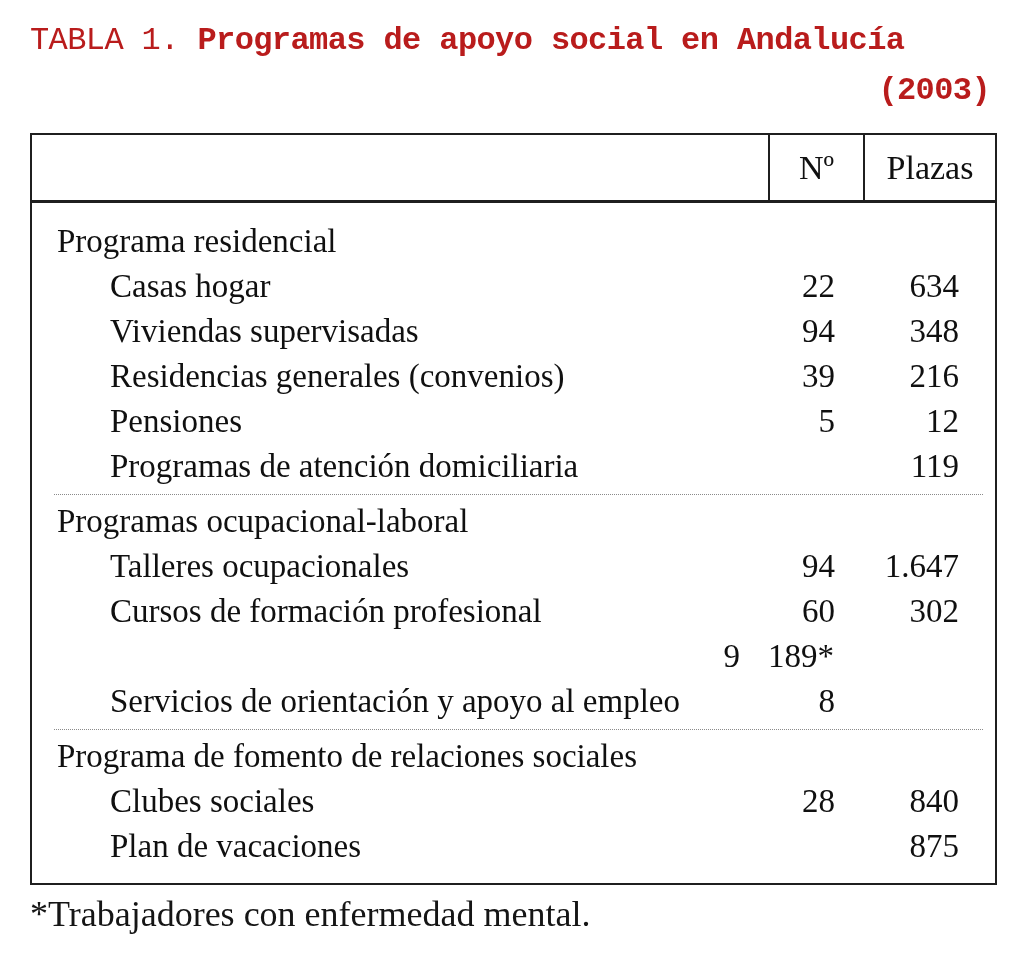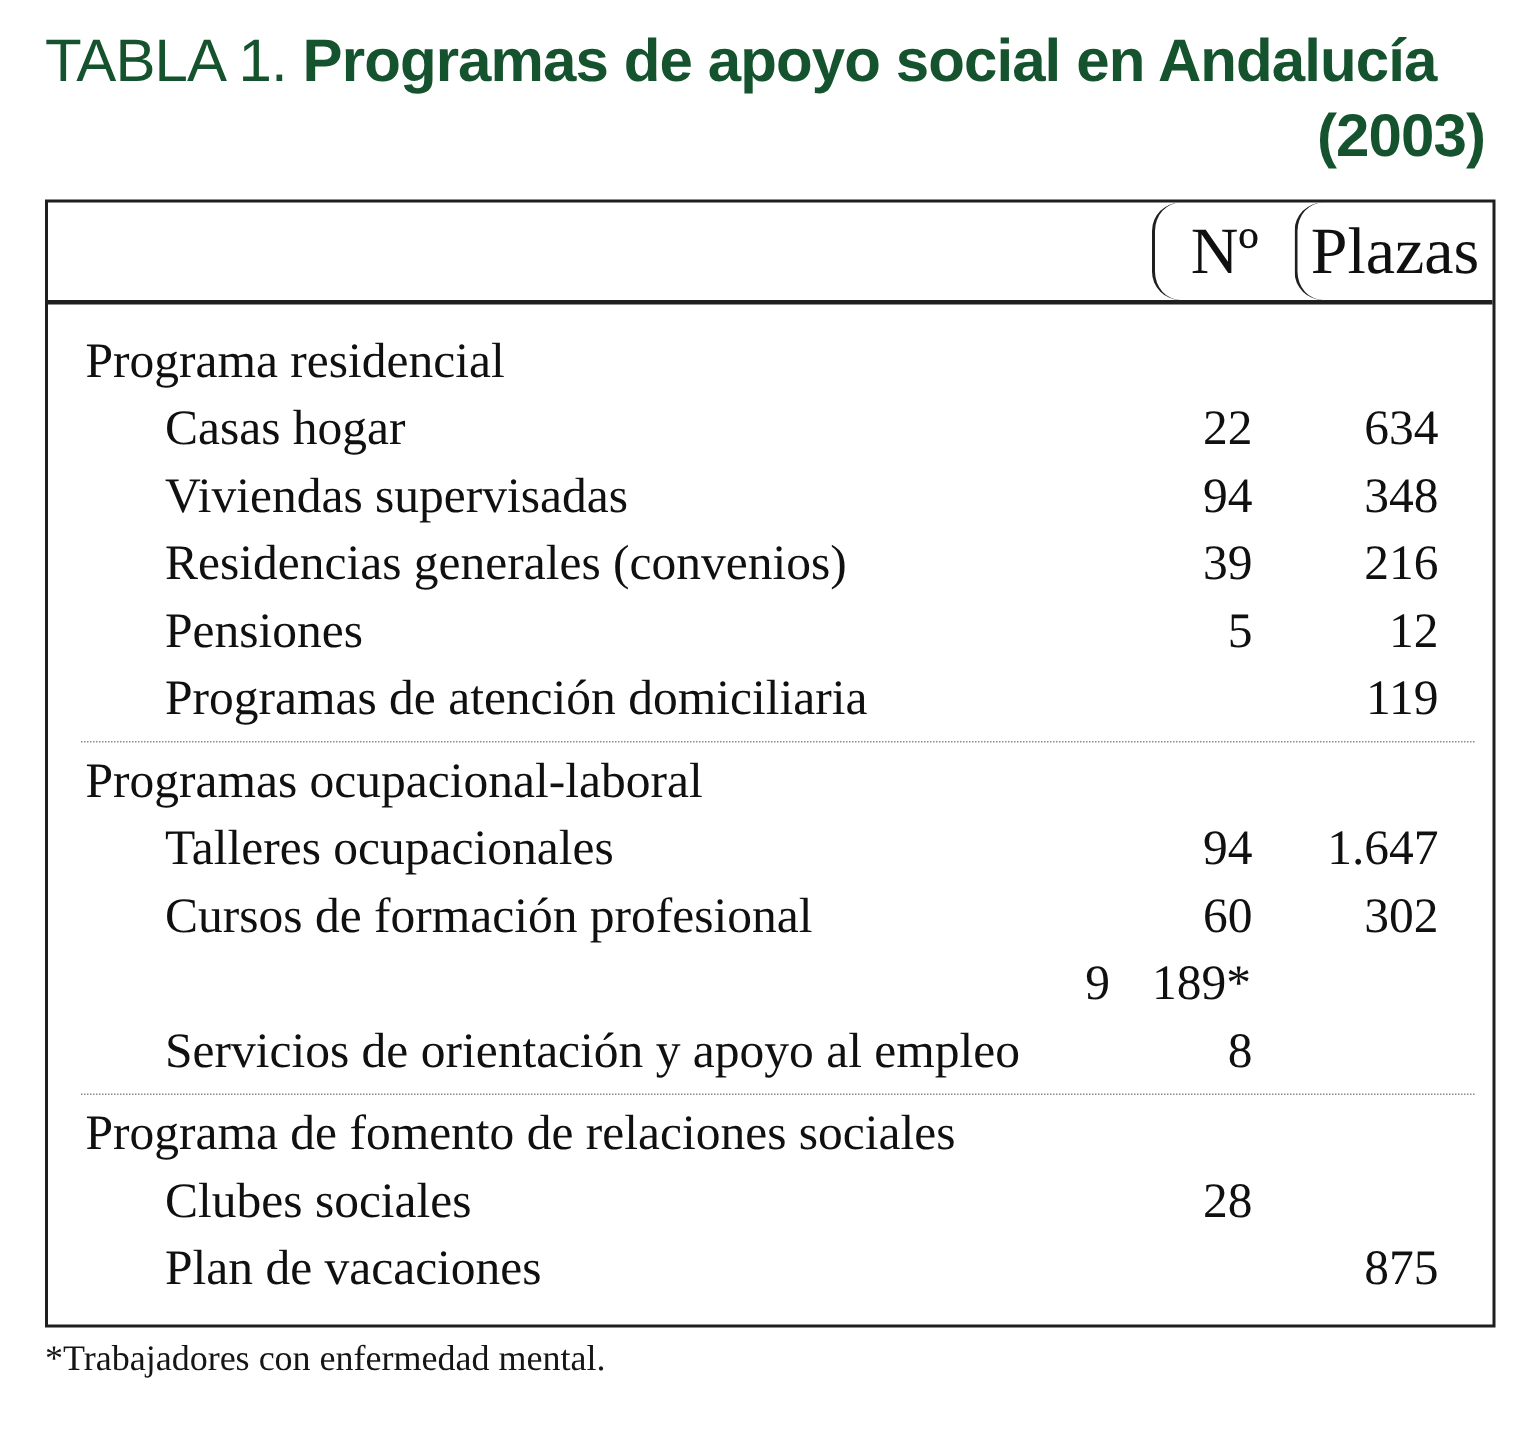--- a/index.html
+++ b/index.html
@@ -7,23 +7,23 @@
     position:relative;
     width:1024px;height:961px;
     background:#ffffff;
     overflow:hidden;
     font-family:"Liberation Serif","DejaVu Serif",serif;
     color:#101010;
   }
   
   .title{
     position:absolute;left:30px;top:16px;width:960px;
-    font-family:Liberation Sans, sans-serif;
-    font-size:40px;line-height:50px;letter-spacing:-0.6px;
-    color:#14532d;
+    font-family:Liberation Mono, monospace;
+    font-size:32px;line-height:50px;letter-spacing:-0.6px;
+    color:#b91c1c;
   }
   .title .prefix{font-weight:400;}
   .title .main{font-weight:700;}
   .title .year{font-weight:700;display:block;text-align:right;}
   
   .tbl{
     position:absolute;left:30px;top:133px;
     width:967px;height:752px;
     border:2px solid #1f1f1f;
     box-sizing:border-box;
@@ -32,22 +32,21 @@
   }
   .thead{
     display:grid;
     grid-template-columns:1fr 95px 132px;
     border-bottom:3px solid #1f1f1f;
     height:68px;box-sizing:border-box;
     flex:0 0 auto;
   }
   .thead .hcell{
     display:flex;align-items:center;justify-content:center;
-    font-size:44px;
-    border-radius:19px;
+    font-size:34px;
   }
   .thead .hcell.bordered{border-left:2px solid #1f1f1f;}
   .tbody{
     flex:1 1 auto;
     box-sizing:border-box;
     padding:16px 0 14px 0;
     display:flex;flex-direction:column;border-radius:22px;
   }
   .row{
     display:grid;
@@ -65,21 +64,21 @@
   .row .plz{text-align:right;padding-right:36px;}
   .sep{
     flex:0 0 auto;
     border-top:1px dotted #8a8a8a;
     margin:5px 12px 4px 22px;
     height:0;
   }
   
   .footnote{
     position:absolute;left:30px;top:893px;
-    font-size:24px;color:#151515;
+    font-size:36px;color:#151515;
   }
 </style>
 </head>
 <body>
 
 <div class="page">
 
   <div class="title">
     <span class="prefix">TABLA 1.</span>
     <span> </span>
@@ -145,20 +144,21 @@
           <div class="num">8</div>
           <div class="plz"></div>
         </div>
         <div class="sep"></div>
         <div class="row heading">
           <div class="lbl">Programa de fomento de relaciones sociales</div>
         </div>
         <div class="row">
           <div class="lbl">Clubes sociales</div>
           <div class="num">28</div>
+          <div class="plz">840</div>
         </div>
         <div class="row">
           <div class="lbl">Plan de vacaciones</div>
           <div class="num"></div>
           <div class="plz">875</div>
         </div>
       </div>
   </div>
 
   <div class="footnote">*Trabajadores con enfermedad mental.</div>

